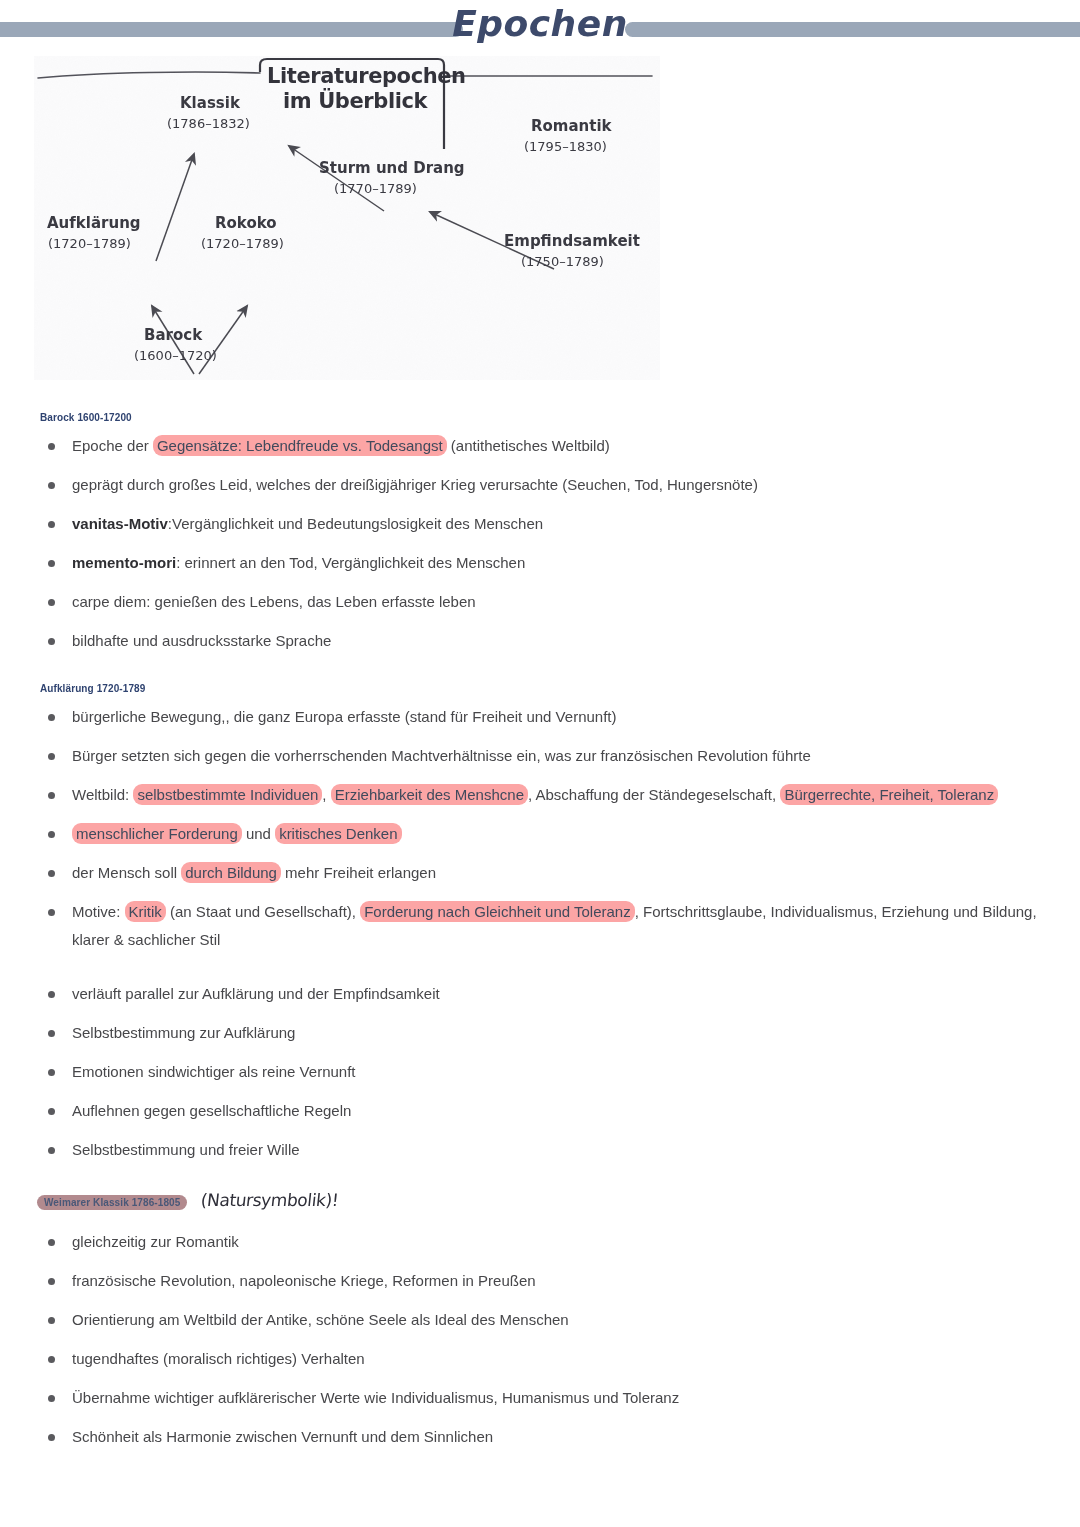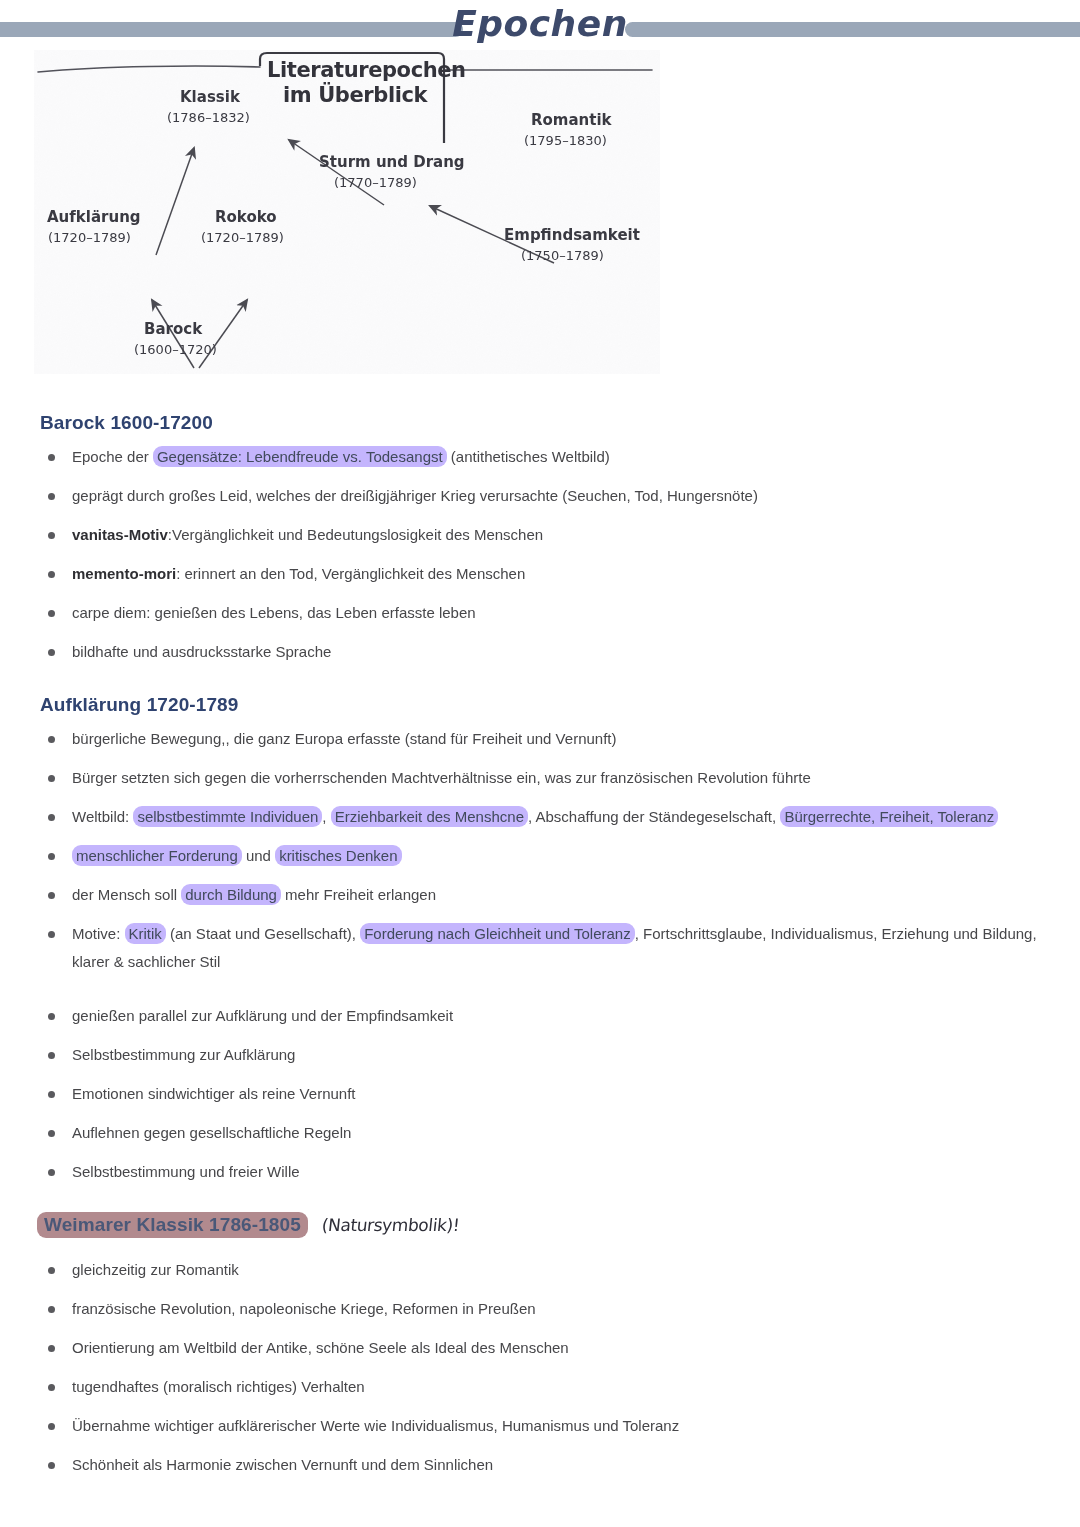--- a/index.html
+++ b/index.html
@@ -48,38 +48,38 @@
     letter-spacing: 0.5px;
     color: #3d4a6b;
     line-height: 44px;
     font-style: italic;
   }
 
   
   .scan-wrap {
     position: absolute;
     left: 34px;
-    top: 50px;
+    top: 56px;
     width: 626px;
     height: 324px;
     background: #fef9c3;
     overflow: hidden;
   }
   .scan-svg { display: block; }
 
   
   .notes {
     position: absolute;
     left: 40px;
     top: 412px;
     width: 1000px;
   }
   .section { margin-bottom: 20px; }
   .sec-head {
-    font-size: 19px;
+    font-size: 10px;
     font-weight: 700;
     color: #2f4370;
     margin: 0 0 9px 0;
     letter-spacing: 0.1px;
   }
   .sec-head.hl-rose {
     display: inline-block;
     background: #b28a8e;
     color: #4a5878;
     border-radius: 9px;
@@ -110,21 +110,21 @@
     left: 8px;
     top: 11px;
     width: 7px; height: 7px;
     border-radius: 50%;
     background: #5a5a5e;
   }
 
   b, strong { color: #2f2f33; font-weight: 700; }
 
   mark {
-    background: #c4b5fd;
+    background: #fca5a5;
     color: #414a5c;
     border-radius: 9px;
     padding: 2px 4px;
     box-decoration-break: clone;
     -webkit-box-decoration-break: clone;
   }
 </style>
 </head>
 <body>
 
@@ -212,21 +212,21 @@
       <li>Bürger setzten sich gegen die vorherrschenden Machtverhältnisse ein, was zur französischen Revolution führte</li>
       <li>Weltbild: <mark>selbstbestimmte Individuen</mark>, <mark>Erziehbarkeit des Menshcne</mark>, Abschaffung der Ständegeselschaft, <mark>Bürgerrechte, Freiheit, Toleranz</mark></li>
       <li><mark>menschlicher Forderung</mark> und <mark>kritisches Denken</mark></li>
       <li>der Mensch soll <mark>durch Bildung</mark> mehr Freiheit erlangen</li>
       <li>Motive: <mark>Kritik</mark> (an Staat und Gesellschaft), <mark>Forderung nach Gleichheit und Toleranz</mark>, Fortschrittsglaube, Individualismus, Erziehung und Bildung, klarer &amp; sachlicher Stil</li>
     </ul>
   </div>
 
   <div class="section" style="margin-top:26px;">
     <ul class="bullets">
-      <li>genießen parallel zur Aufklärung und der Empfindsamkeit</li>
+      <li>verläuft parallel zur Aufklärung und der Empfindsamkeit</li>
       <li>Selbstbestimmung zur Aufklärung</li>
       <li>Emotionen sindwichtiger als reine Vernunft</li>
       <li>Auflehnen gegen gesellschaftliche Regeln</li>
       <li>Selbstbestimmung und freier Wille</li>
     </ul>
   </div>
 
   <div class="section" style="margin-top:26px;">
     <div class="head-row">
       <h2 class="sec-head hl-rose">Weimarer Klassik 1786-1805</h2>

